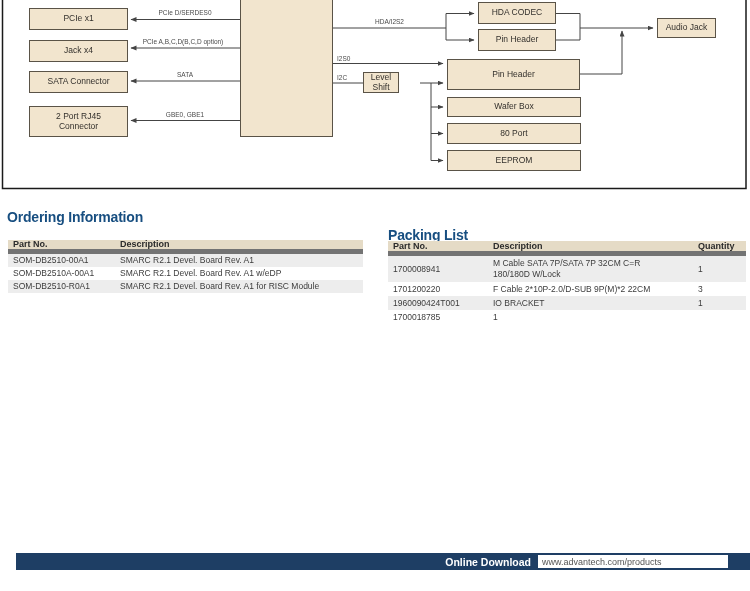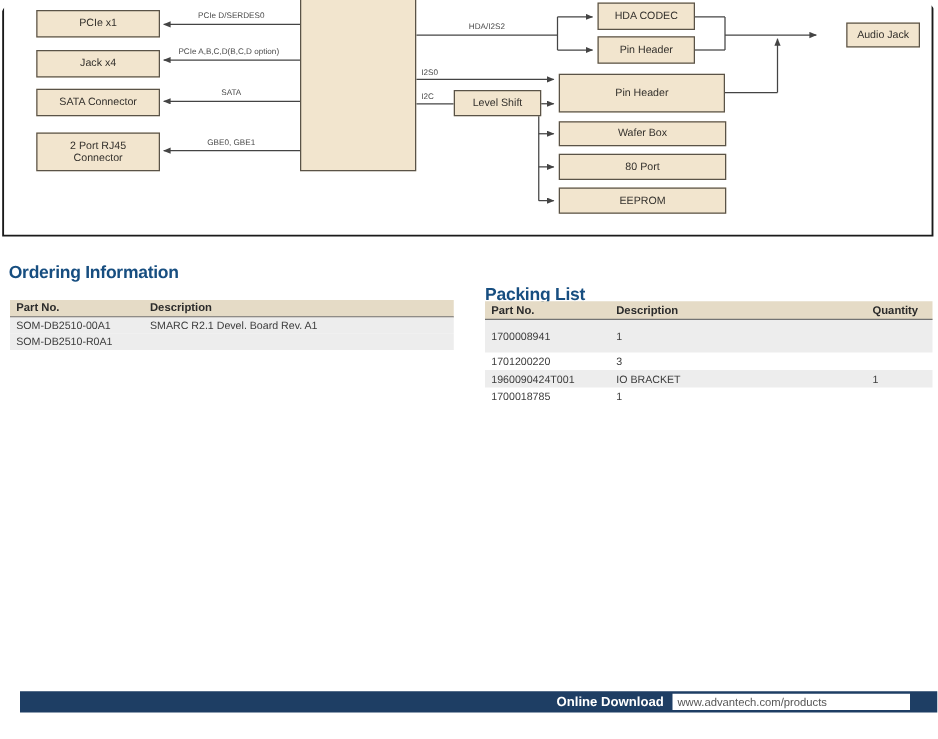--- a/index.html
+++ b/index.html
@@ -1,18 +1,18 @@
 <!DOCTYPE html>
 <html style="--title-blue: #174e80; --footer-navy: #1e3e64; --box-fill: #f2e5ce; --box-border: #5a5347; --table-header-bg: #e5dbc6; --row-alt: #ededed;"><head>
 <meta charset="utf-8">
 <style>
   html,body{margin:0;padding:0;background:#fff;}
   .page{
     position:relative;width:750px;height:591px;background:#fff;overflow:hidden;
-    font-family:"Liberation Sans","DejaVu Sans",sans-serif;color:#3c3c3c;border-radius:16px;
+    font-family:"Liberation Sans","DejaVu Sans",sans-serif;color:#3c3c3c;
   }
   
   .dg-svg{position:absolute;left:0;top:0;}
   .dbox{
     position:absolute;box-sizing:border-box;
     background:var(--box-fill);border:1px solid var(--box-border);
     display:flex;align-items:center;justify-content:center;text-align:center;
     font-size:8.5px;line-height:9.5px;color:#33302c;
   }
   .buslbl{
@@ -22,21 +22,21 @@
   
   .sec-title{
     position:absolute;font-size:14px;font-weight:bold;line-height:1;
     color:var(--title-blue);letter-spacing:-0.2px;white-space:nowrap;
   }
   
   .tbl{position:absolute;box-sizing:border-box;}
   .trow{display:flex;align-items:center;box-sizing:border-box;}
   .thead{
     background:var(--table-header-bg);font-weight:bold;font-size:9px;color:#2b2b2b;
-    border-bottom:1px solid #737373;
+    border-bottom:5px solid #737373;
   }
   .tdata{font-size:8.5px;color:#3c3c3c;}
   .alt{background:var(--row-alt);}
   .cell{box-sizing:border-box;padding-left:5px;line-height:11px;}
   .oi-c1{width:107px;flex:none;}
   .oi-c2{flex:1;}
   .pk-c1{width:100px;flex:none;}
   .pk-c2{width:205px;flex:none;padding-right:28px;}
   .pk-c3{flex:1;}
   .oi-row{height:13px;}
@@ -114,24 +114,24 @@
     <div class="dbox" style="left:29px;top:106px;width:99px;height:31px;padding:0 12px;">
       <span>2 Port RJ45 Connector</span>
     </div>
 
     <div class="dbox" style="left:478px;top:2px;width:78px;height:22px;">
       <span>HDA CODEC</span>
     </div>
     <div class="dbox" style="left:478px;top:29px;width:78px;height:22px;">
       <span>Pin Header</span>
     </div>
-    <div class="dbox" style="left:657px;top:18px;width:59px;height:20px;margin-left:20px;">
+    <div class="dbox" style="left:657px;top:18px;width:59px;height:20px;">
       <span>Audio Jack</span>
     </div>
-    <div class="dbox" style="left:363px;top:72px;width:70px;height:21px;">
+    <div class="dbox" style="left:363px;top:72px;width:36px;height:21px;align-items:flex-end;">
       <span>Level Shift</span>
     </div>
     <div class="dbox" style="left:447px;top:59px;width:133px;height:31px;">
       <span>Pin Header</span>
     </div>
     <div class="dbox" style="left:447px;top:97px;width:134px;height:20px;">
       <span>Wafer Box</span>
     </div>
     <div class="dbox" style="left:447px;top:123px;width:134px;height:21px;">
       <span>80 Port</span>
@@ -153,39 +153,46 @@
 
   <div class="tbl" style="left:8px;top:240px;width:355px;">
     <div class="trow thead oi-head">
       <div class="cell oi-c1">Part No.</div>
       <div class="cell oi-c2">Description</div>
     </div>
     <div class="trow tdata oi-row alt">
       <div class="cell oi-c1">SOM-DB2510-00A1</div>
       <div class="cell oi-c2">SMARC R2.1 Devel. Board Rev. A1</div>
     </div>
+    <div class="trow tdata oi-row">
+      <div class="cell oi-c1">SOM-DB2510A-00A1</div>
+      <div class="cell oi-c2">SMARC R2.1 Devel. Board Rev. A1 w/eDP</div>
+    </div>
     <div class="trow tdata oi-row alt">
       <div class="cell oi-c1">SOM-DB2510-R0A1</div>
+      <div class="cell oi-c2">SMARC R2.1 Devel. Board Rev. A1 for RISC Module</div>
     </div>
   </div>
 
   <div class="sec-title" style="left:388px;top:228px;">Packing List</div>
 
   <div class="tbl" style="left:388px;top:241px;width:358px;">
     <div class="trow thead pk-head">
       <div class="cell pk-c1">Part No.</div>
       <div class="cell pk-c2">Description</div>
       <div class="cell pk-c3">Quantity</div>
     </div>
     <div class="trow tdata pk-r1 alt">
       <div class="cell pk-c1">1700008941</div>
+      <div class="cell pk-c2">M Cable SATA 7P/SATA 7P 32CM C=R 180/180D W/Lock</div>
       <div class="cell pk-c3">1</div>
     </div>
     <div class="trow tdata pk-r">
       <div class="cell pk-c1">1701200220</div>
+      <div class="cell pk-c2">F Cable 2*10P-2.0/D-SUB 9P(M)*2 22CM</div>
       <div class="cell pk-c3">3</div>
     </div>
     <div class="trow tdata pk-r alt">
       <div class="cell pk-c1">1960090424T001</div>
       <div class="cell pk-c2">IO BRACKET</div>
       <div class="cell pk-c3">1</div>
     </div>
     <div class="trow tdata pk-r">
       <div class="cell pk-c1">1700018785</div>
       <div class="cell pk-c3">1</div>

